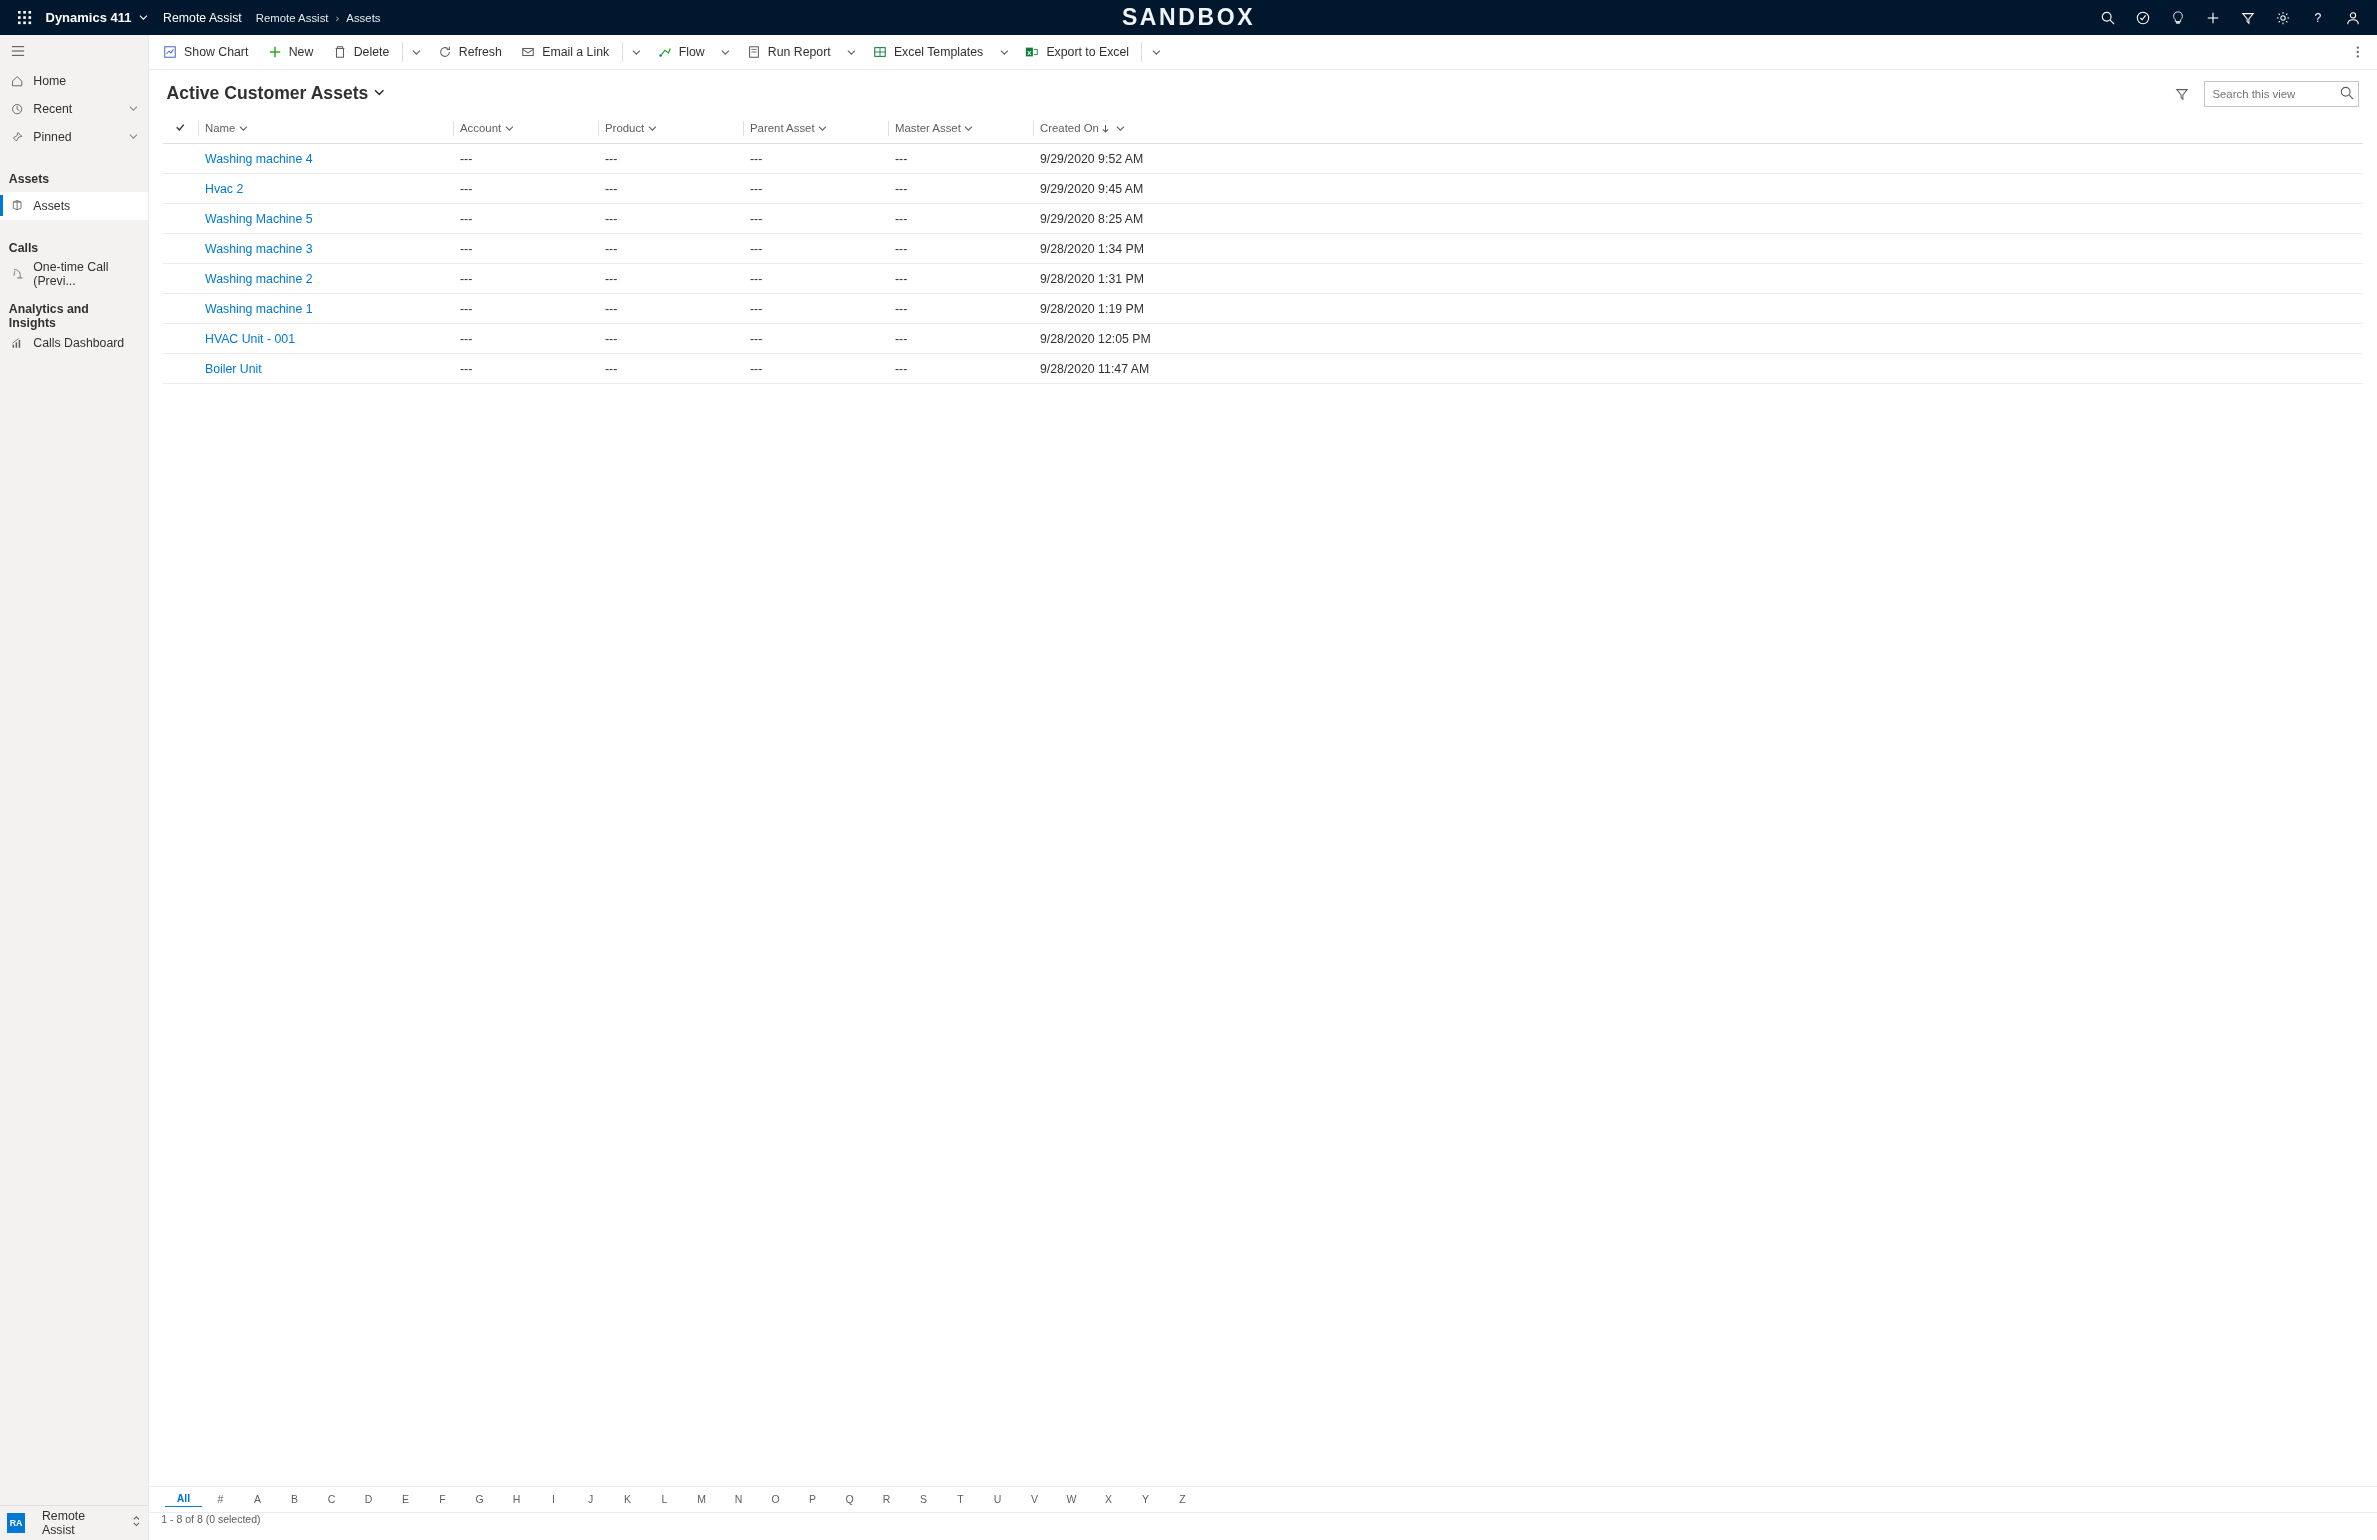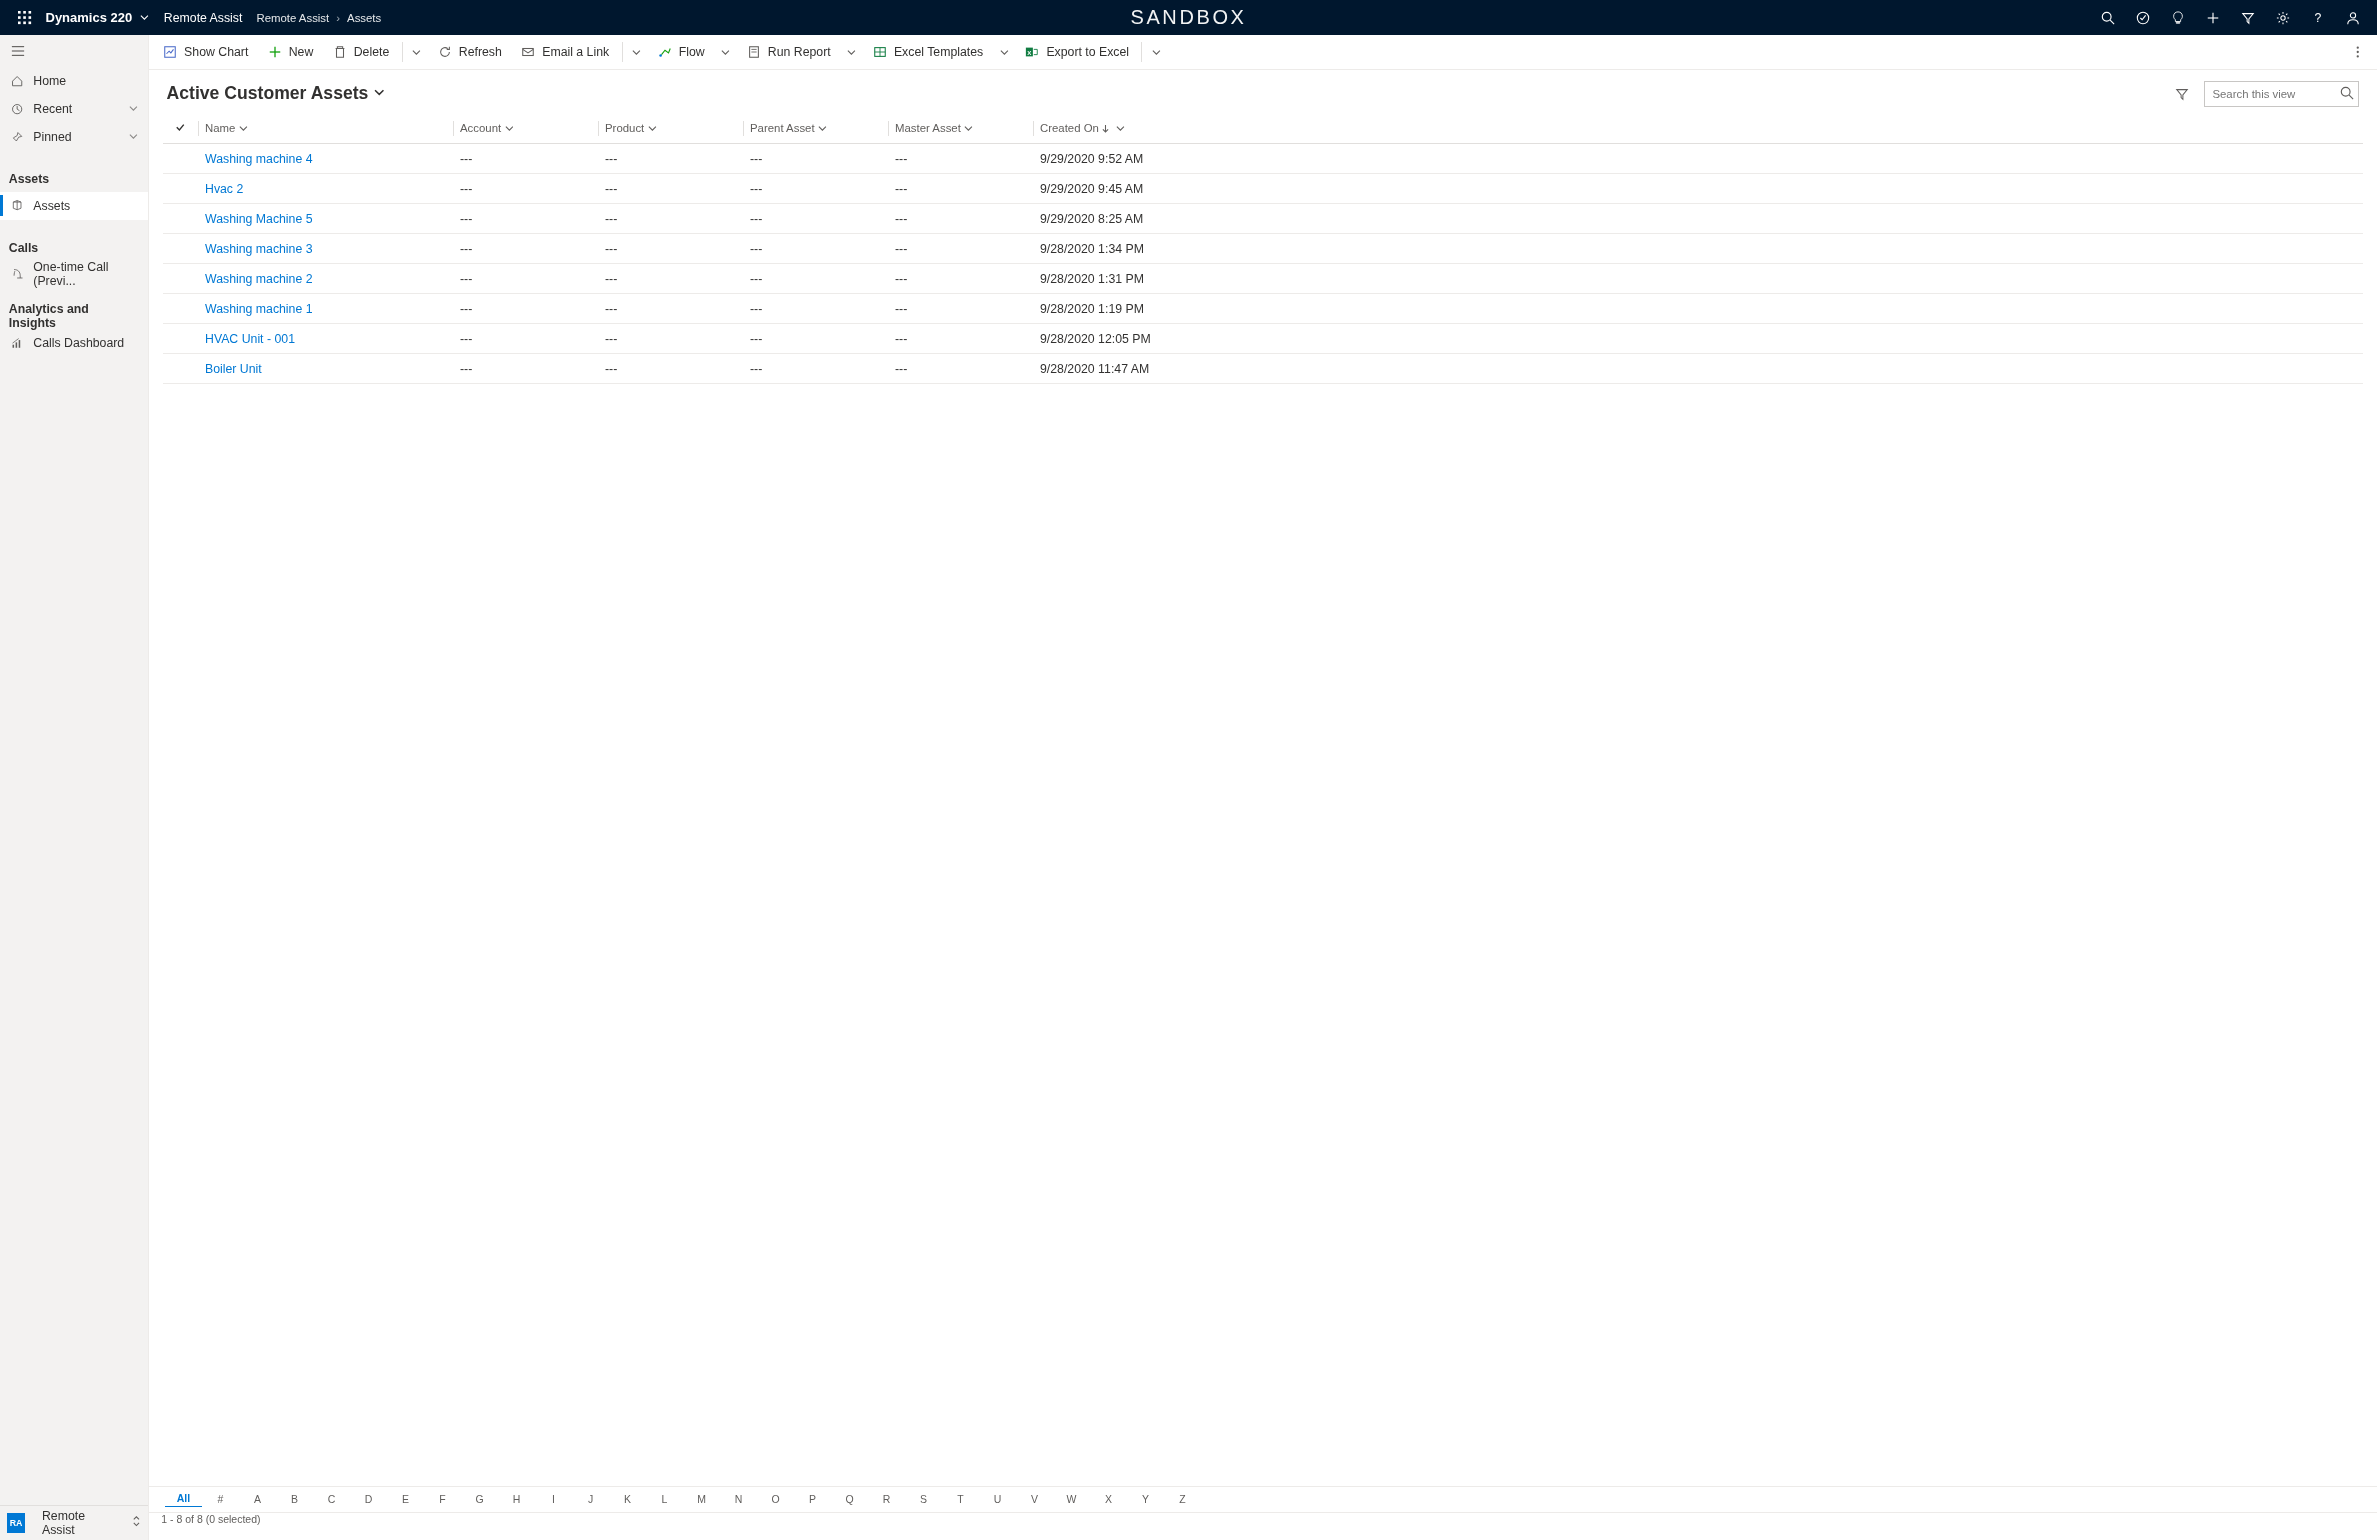--- a/index.html
+++ b/index.html
@@ -6,21 +6,21 @@
 body { font-family: "Segoe UI", -apple-system, sans-serif; font-size: 12.3px; color: #323130; background: #fff; overflow: hidden; }
 
 
 .topnav { height: 35px; background: #00172e; color: #fff; display: flex; align-items: center; padding: 0 7px; }
 .topnav .waffle { width: 35px; height: 35px; display: flex; align-items: center; justify-content: center; cursor: pointer; }
 .topnav .brand { font-weight: 600; font-size: 13px; margin-left: 3.5px; margin-right: 3.5px; }
 .topnav .brand-chevron { width: 17.6px; display: flex; align-items: center; justify-content: center; cursor: pointer; margin-right: 10.5px; }
 .topnav .appname { font-size: 12.3px; margin-right: 14px; }
 .topnav .breadcrumb { font-size: 11.4px; opacity: 0.9; display: flex; align-items: center; gap: 7px; }
 .topnav .breadcrumb .bc-sep { opacity: 0.7; }
-.topnav .env { position: absolute; left: 50%; transform: translateX(-50%); font-size: 20px; font-weight: 400; letter-spacing: 2.6px; opacity: 0.95; }
+.topnav .env { position: absolute; left: 50%; transform: translateX(-50%); font-size: 23px; font-weight: 700; letter-spacing: 2.6px; opacity: 0.95; }
 .topnav .right { margin-left: auto; display: flex; align-items: center; }
 .topnav .right .icon-btn { width: 35px; height: 35px; display: flex; align-items: center; justify-content: center; cursor: pointer; }
 .topnav svg { fill: #fff; }
 
 
 .shell { display: flex; height: calc(100vh - 35px); }
 
 
 .sidebar { width: 149px; background: #f3f2f1; border-right: 0.9px solid #edebe9; display: flex; flex-direction: column; }
 .sidebar .hamburger { height: 32px; display: flex; align-items: center; padding-left: 10.5px; cursor: pointer; }
@@ -88,21 +88,21 @@
         <rect x="6" y="0" width="3" height="3"></rect>
         <rect x="12" y="0" width="3" height="3"></rect>
         <rect x="0" y="6" width="3" height="3"></rect>
         <rect x="6" y="6" width="3" height="3"></rect>
         <rect x="12" y="6" width="3" height="3"></rect>
         <rect x="0" y="12" width="3" height="3"></rect>
         <rect x="6" y="12" width="3" height="3"></rect>
         <rect x="12" y="12" width="3" height="3"></rect>
       </svg>
   </div>
-  <div class="brand">Dynamics 220</div>
+  <div class="brand">Dynamics 411</div>
   <div class="brand-chevron">
     <svg class="chev-svg" viewBox="0 0 10 10">
         <path d="M1 3 L5 7 L9 3" stroke="#fff" stroke-width="1.2" fill="none"></path>
       </svg>
   </div>
   <div class="appname">Remote Assist</div>
   <div class="breadcrumb">
     <span>Remote Assist</span>
     <span class="bc-sep">›</span>
     <span>Assets</span>

